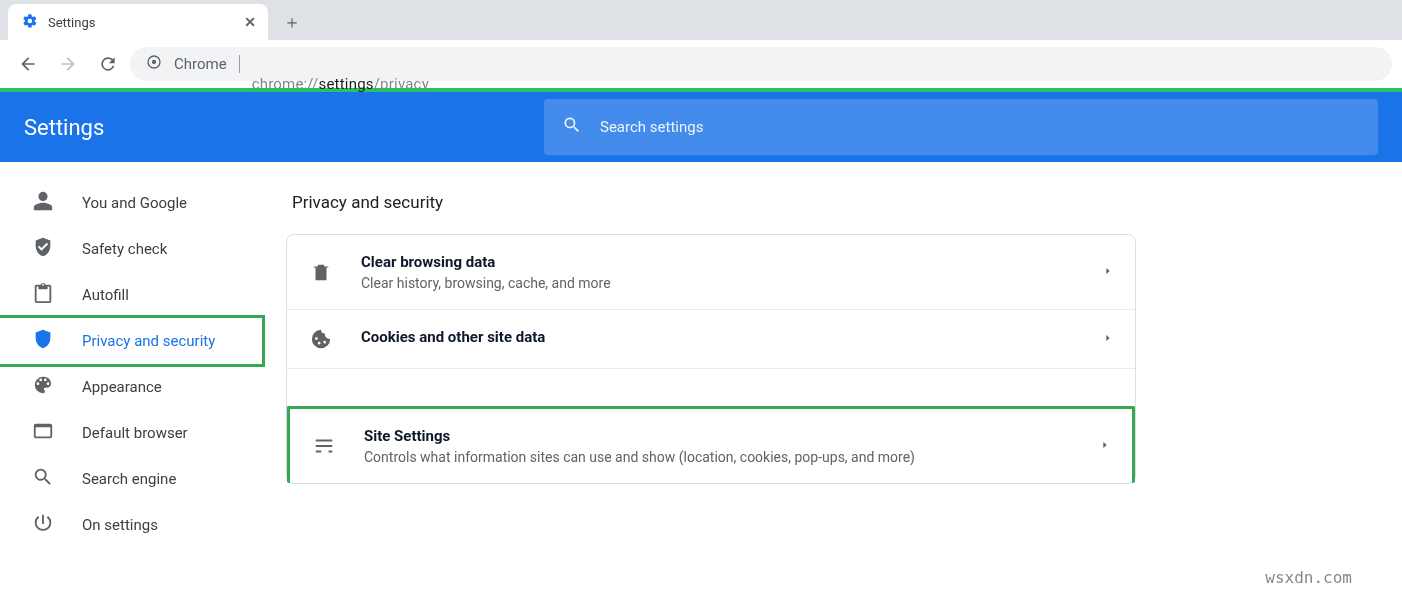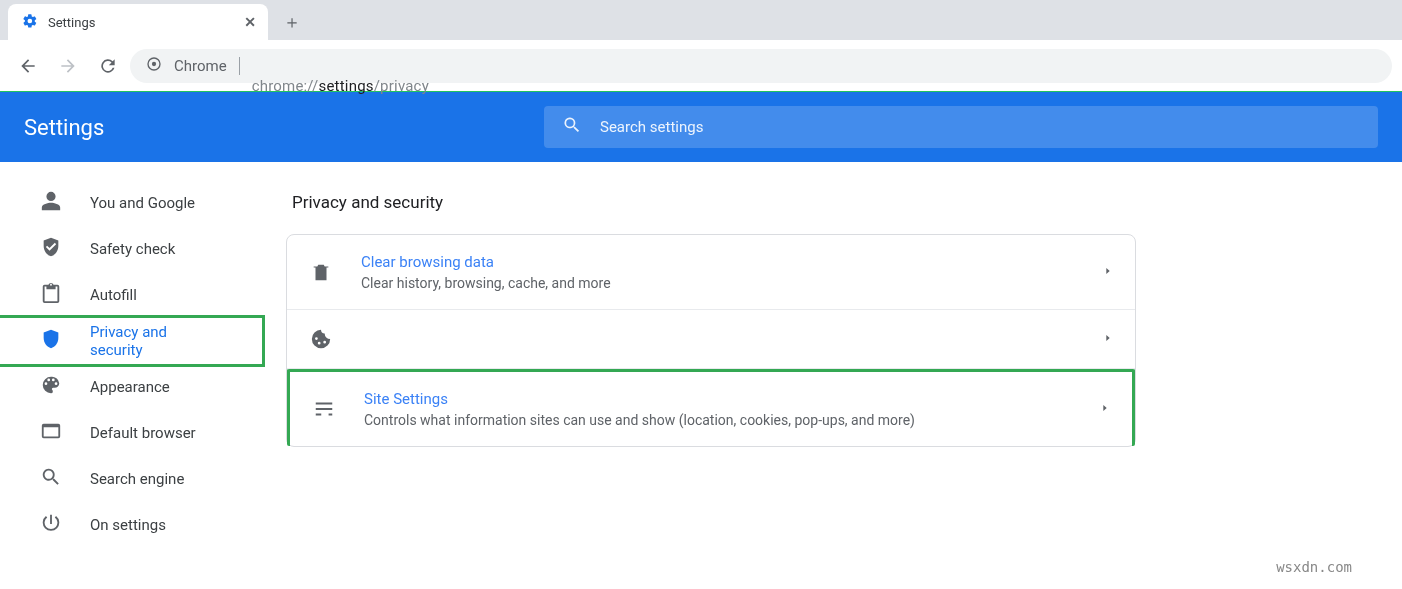--- a/index.html
+++ b/index.html
@@ -6,65 +6,65 @@
     body { width: 1402px; height: 589px; background: #fff; overflow: hidden; position: relative; }
 
     
     .tabstrip { height: 40px; background: #dee1e6; display: flex; align-items: flex-end; padding-left: 8px; }
     .tab { display: flex; align-items: center; background: #fff; height: 36px; padding: 0 10px 0 14px; border-radius: 8px 8px 0 0; font-size: 13px; color: #3c4043; gap: 10px; min-width: 260px; position: relative; }
     .tab .tab-icon svg { width: 16px; height: 16px; fill: #1a73e8; }
     .tab .close { width: 16px; height: 16px; display: flex; align-items: center; justify-content: center; border-radius: 50%; margin-left: auto; color: #5f6368; font-size: 14px; font-weight: bold; cursor: pointer; }
     .newtab { width: 28px; height: 28px; display: flex; align-items: center; justify-content: center; color: #5f6368; border-radius: 50%; margin-left: 10px; margin-bottom: 4px; font-size: 18px; cursor: pointer; }
 
     
-    .toolbar { height: 52px; background: #fff; display: flex; align-items: center; padding: 0 10px; gap: 4px; border-bottom: 1px solid #22c55e;}
+    .toolbar { height: 52px; background: #fff; display: flex; align-items: center; padding: 0 10px; gap: 4px; border-bottom: 4px solid #22c55e;}
     .tbtn { width: 36px; height: 36px; display: flex; align-items: center; justify-content: center; border-radius: 50%; color: #5f6368; cursor: pointer; }
     .tbtn.disabled { color: #bdc1c6; cursor: default; }
     .tbtn svg { width: 20px; height: 20px; fill: currentColor; }
     .omnibox { flex: 1; height: 34px; background: #f1f3f4; border-radius: 17px; display: flex; align-items: center; padding: 0 16px; gap: 12px; color: #5f6368; font-size: 15px; }
     .omnibox .chrome-icon svg{ width:16px; height:16px;}
     .omnibox .secure { font-size: 15px; color: #5f6368; }
     .omnibox .sep { width:1px; height: 18px; background:#9aa0a6;}
     .urltxt { color:#80868b; font-size:15px; letter-spacing: .2px; margin-top: 40px;}
     .urltxt .dark{ color:#202124;}
 
     
     .appheader { height: 70px; background:#1a73e8; display:flex; align-items:center; padding: 0 24px; gap: 20px;}
     .apptitle { color:#fff; font-size: 22px; font-weight: 400; width: 500px;}
-    .searchwrap { flex:1; max-width: 850px; height:42px; background: rgba(255,255,255,0.18); border-radius:4px; display:flex; align-items:center; padding: 0 18px; gap:18px; }
+    .searchwrap { flex:1; max-width: 850px; height:56px; background: rgba(255,255,255,0.18); border-radius:4px; display:flex; align-items:center; padding: 0 18px; gap:18px; }
     .searchwrap svg { width:20px; height:20px; fill:#fff; opacity:.9;}
     .searchwrap input { flex:1; background:transparent; border:none; outline:none; color:#fff; font-size:15px;}
     .searchwrap input::placeholder { color: rgba(255,255,255,.9);}
 
     
     .appbody { display:flex; height: calc(589px - 40px - 48px - 70px); }
     .sidebar { width: 280px; padding: 18px 0;}
     .main { flex:1; padding: 30px 0 0 0; display:flex; justify-content:flex-start;}
     .maincol { width: 850px; margin-left: 6px;}
 
-    .navitem { display:flex; align-items:center; height:46px; padding: 0 40px; gap: 28px; color:#3c4043; font-size:15px; border-radius: 0 23px 23px 0; cursor:pointer; margin-right: 18px; position:relative;}
+    .navitem { display:flex; align-items:center; height:46px; padding: 0 32px; gap: 28px; color:#3c4043; font-size:15px; border-radius: 0 23px 23px 0; cursor:pointer; margin-right: 18px; position:relative;}
     .navitem svg { width:22px; height:22px; fill:#5f6368;}
     .navitem.active { color:#1a73e8;}
     .navitem.active svg { fill:#1a73e8;}
     .highlight-box { border: 3px solid #34a853; position:absolute; inset:-3px; border-radius:0; pointer-events:none;}
 
     .sec-title { font-size: 17px; color:#202124; margin-bottom: 22px; padding-left: 6px;}
     .card { border: 1px solid #dadce0; border-radius: 8px; background:#fff; }
     .row { display:flex; align-items:center; padding: 18px 22px; gap: 28px; border-bottom:1px solid #e8eaed; cursor:pointer; position:relative;}
-    .row:last-child { border-bottom:none;}
+    .row:last-child { border-bottom:none;margin-top:37px;}
     .row .ricon { width:24px; display:flex; justify-content:center;}
     .row .ricon svg { width:22px; height:22px; fill:#5f6368;}
     .row .txt { flex:1;}
-    .row .t1 { font-size:15px; color:#3b82f6; margin-bottom:4px;}
+    .row .t1 { font-size:15px; color:#0f172a; margin-bottom:4px;font-weight:bold;}
     .row .t2 { font-size:14px; color:#5f6368;}
     .row .arrow { color:#5f6368; font-size:12px;}
     .row .arrow svg{width:10px; height:10px; fill:#5f6368;}
     .row-hl { border:3px solid #34a853; border-radius:2px;}
 
-    .watermark { position:absolute; right: 50px; bottom: 14px; font-size: 14px; color:#888; font-family: monospace;}
+    .watermark { position:absolute; right: 50px; bottom: 2px; font-size: 16px; color:#888; font-family: monospace;}
 
   </style>
 </head>
 <body>
 
 <div class="tabstrip">
   <div class="tab">
     <span class="tab-icon">
       <svg viewBox="0 0 24 24">
           <path d="M19.14,12.94a7.07,7.07,0,0,0,.05-.94,7.07,7.07,0,0,0-.05-.94l2.11-1.65a.5.5,0,0,0,.12-.64l-2-3.46a.5.5,0,0,0-.61-.22l-2.49,1a7,7,0,0,0-1.62-.94l-.38-2.65A.5.5,0,0,0,13.77,2H9.77a.5.5,0,0,0-.5.42L8.89,5.07a7,7,0,0,0-1.62.94l-2.49-1a.5.5,0,0,0-.61.22l-2,3.46a.5.5,0,0,0,.12.64L4.4,11a7.07,7.07,0,0,0-.05.94,7.07,7.07,0,0,0,.05.94L2.29,14.53a.5.5,0,0,0-.12.64l2,3.46a.5.5,0,0,0,.61.22l2.49-1a7,7,0,0,0,1.62.94l.38,2.65a.5.5,0,0,0,.5.42h4a.5.5,0,0,0,.5-.42l.38-2.65a7,7,0,0,0,1.62-.94l2.49,1a.5.5,0,0,0,.61-.22l2-3.46a.5.5,0,0,0-.12-.64ZM11.77,15.5A3.5,3.5,0,1,1,15.27,12,3.5,3.5,0,0,1,11.77,15.5Z"></path>
@@ -201,20 +201,21 @@
               </svg></div>
         </div>
 
         <div class="row">
           <div class="ricon">
               <svg viewBox="0 0 24 24">
                 <path d="M12 2a10 10 0 1 0 10 10 6 6 0 0 1-6-6 4 4 0 0 1-4-4zM7 13a1.5 1.5 0 1 1 1.5-1.5A1.5 1.5 0 0 1 7 13zm3 5a1.5 1.5 0 1 1 1.5-1.5A1.5 1.5 0 0 1 10 18zm6-1a1.5 1.5 0 1 1 1.5-1.5A1.5 1.5 0 0 1 16 17z"></path>
               </svg>
             </div>
           <div class="txt">
+            <div class="t1">Cookies and other site data</div>
           </div>
           <div class="arrow"><svg viewBox="0 0 24 24">
                 <path d="m8 5 8 7-8 7z"></path>
               </svg></div>
         </div>
 
 
         <div class="row row-hl">
           <div class="ricon">
               <svg viewBox="0 0 24 24">

